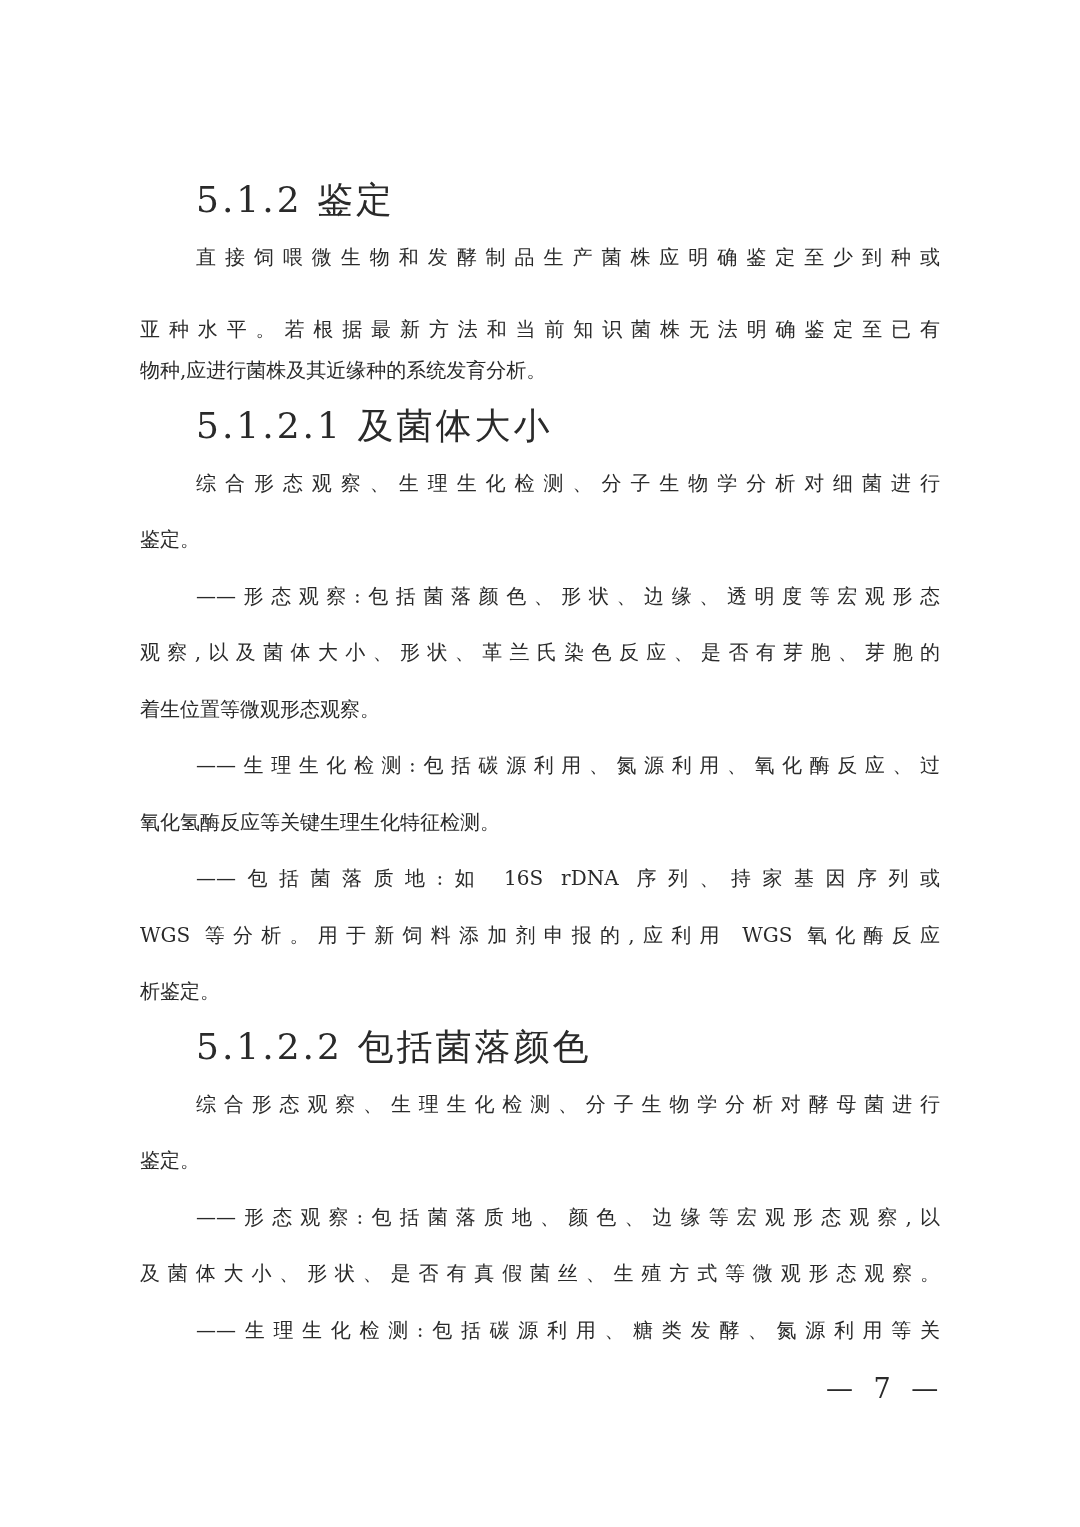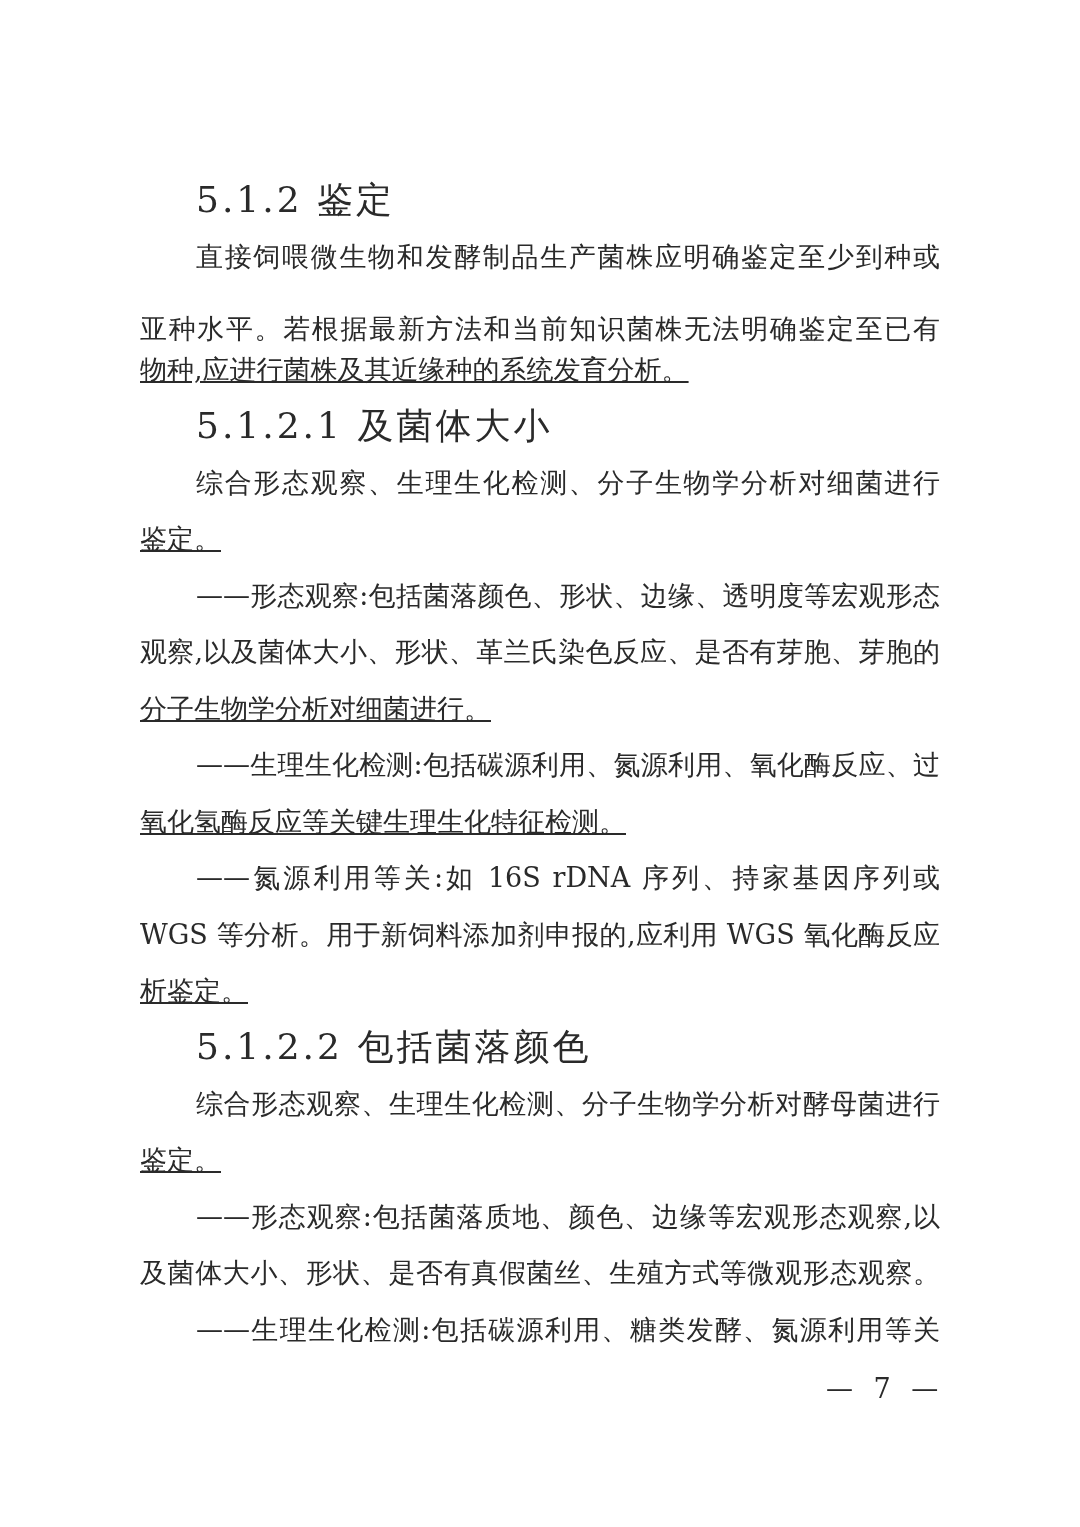--- a/index.html
+++ b/index.html
@@ -1,46 +1,46 @@
 <!DOCTYPE html>
 <html><head>
 <meta charset="utf-8">
 <style>
   html, body { margin: 0; padding: 0; background: #ffffff; }
   body { width: 1080px; height: 1527px; position: relative; overflow: hidden;
          font-family: "DejaVu Serif", "Liberation Serif", serif; color: #2a2a2a; }
   .line { position: absolute; left: 140px; width: 800px; height: 40px;
-          font-size: 27px; line-height: 40px; white-space: nowrap;
+          font-size: 20px; line-height: 40px; white-space: nowrap;
           text-align: justify; text-align-last: justify; letter-spacing: 0; }
   .line.indent { left: 196px; width: 744px; }
-  .line.short { text-align-last: left; text-decoration: underline; }
+  .line.short { text-align-last: left; }
   .heading { position: absolute; left: 196px; font-size: 36px; line-height: 40px;
              white-space: nowrap; letter-spacing: 3px; }
   .page-num { position: absolute; left: 826px; top: 1369px; font-size: 27px;
               line-height: 40px; white-space: nowrap; letter-spacing: 6px; }
 </style>
 </head>
 <body>
 
 <div>
 
   <div class="heading" style="top:180px">5.1.2 鉴定</div>
   <div class="line indent" style="top:237px">直接饲喂微生物和发酵制品生产菌株应明确鉴定至少到种或</div>
   <div class="line" style="top:309px">亚种水平。若根据最新方法和当前知识菌株无法明确鉴定至已有</div>
   <div class="line short" style="top:350px">物种,应进行菌株及其近缘种的系统发育分析。</div>
 
   <div class="heading" style="top:406px">5.1.2.1 及菌体大小</div>
   <div class="line indent" style="top:463px">综合形态观察、生理生化检测、分子生物学分析对细菌进行</div>
   <div class="line short" style="top:519px">鉴定。</div>
   <div class="line indent" style="top:576px">——形态观察:包括菌落颜色、形状、边缘、透明度等宏观形态</div>
   <div class="line" style="top:632px">观察,以及菌体大小、形状、革兰氏染色反应、是否有芽胞、芽胞的</div>
-  <div class="line short" style="top:689px">分子生物学分析对细菌进行。</div>
+  <div class="line short" style="top:689px">着生位置等微观形态观察。</div>
   <div class="line indent" style="top:745px">——生理生化检测:包括碳源利用、氮源利用、氧化酶反应、过</div>
   <div class="line short" style="top:802px">氧化氢酶反应等关键生理生化特征检测。</div>
-  <div class="line indent" style="top:858px">——氮源利用等关:如 16S rDNA 序列、持家基因序列或</div>
+  <div class="line indent" style="top:858px">——包括菌落质地:如 16S rDNA 序列、持家基因序列或</div>
   <div class="line" style="top:915px">WGS 等分析。用于新饲料添加剂申报的,应利用 WGS 氧化酶反应</div>
   <div class="line short" style="top:971px">析鉴定。</div>
 
   <div class="heading" style="top:1027px">5.1.2.2 包括菌落颜色</div>
   <div class="line indent" style="top:1084px">综合形态观察、生理生化检测、分子生物学分析对酵母菌进行</div>
   <div class="line short" style="top:1140px">鉴定。</div>
   <div class="line indent" style="top:1197px">——形态观察:包括菌落质地、颜色、边缘等宏观形态观察,以</div>
   <div class="line" style="top:1253px">及菌体大小、形状、是否有真假菌丝、生殖方式等微观形态观察。</div>
   <div class="line indent" style="top:1310px">——生理生化检测:包括碳源利用、糖类发酵、氮源利用等关</div>
 

